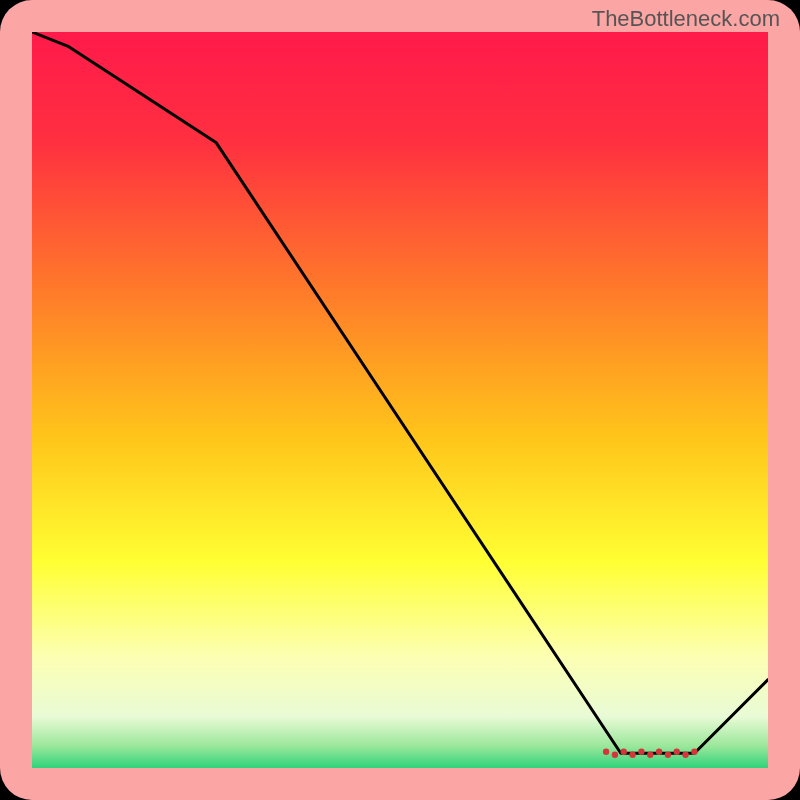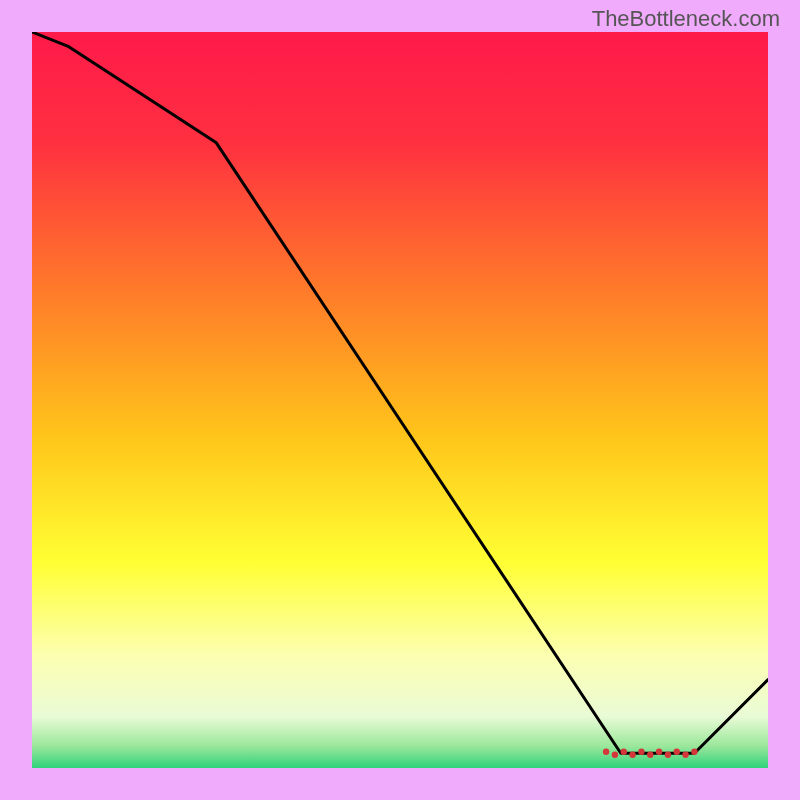--- a/index.html
+++ b/index.html
@@ -1,17 +1,17 @@
 <!DOCTYPE html>
 <html><head>
 <meta charset="utf-8">
 <style>
   * { margin: 0; padding: 0; box-sizing: border-box; }
   html, body { width: 800px; height: 800px; background: #000; overflow: hidden; font-family: Arial, sans-serif; }
-  .container { position: relative; width: 800px; height: 800px; background: #f0abfc; }
+  .container { position: relative; width: 800px; height: 800px; background: #fca5a5; border-radius: 32px; }
   .watermark { position: absolute; top: 6px; right: 20px; color: #555; font-size: 22px; font-weight: 500; z-index: 10; }
   .plot-area { position: absolute; left: 32px; top: 32px; width: 736px; height: 736px; }
   .gradient-bg { position: absolute; left: 0; top: 0; width: 100%; height: 100%; }
   svg.overlay { position: absolute; left: 0; top: 0; width: 100%; height: 100%; }
 </style>
 </head>
 <body>
 
 <div class="container">
   <div class="watermark">TheBottleneck.com</div>

